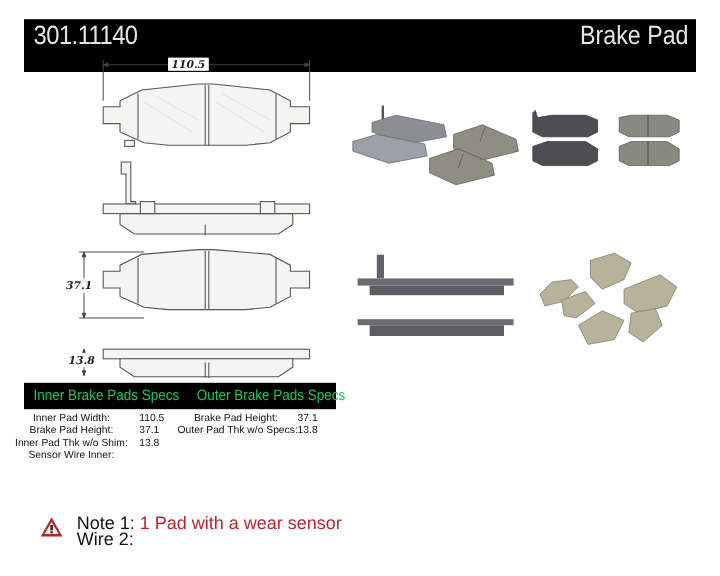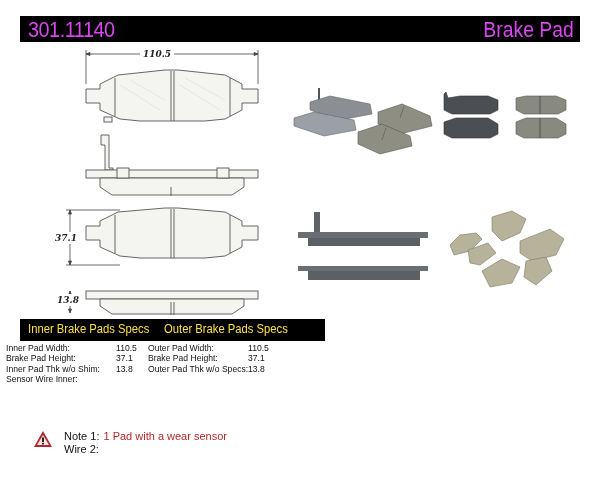--- a/index.html
+++ b/index.html
@@ -1,29 +1,29 @@
 <!DOCTYPE html>
 <html><head>
 <meta charset="utf-8">
 <style>
   html, body { margin:0; padding:0; background:#ffffff; }
   body { width:600px; height:480px; position:relative; overflow:hidden; font-family:"Liberation Sans", sans-serif; }
-  .hdr { position:absolute; left:20px; top:16px; width:560px; height:26px; background:#000; color:#d946ef; }
+  .hdr { position:absolute; left:20px; top:16px; width:560px; height:44px; background:#000; color:#e5e5e5; }
   .hdr .pn { position:absolute; left:8px; top:1px; font-size:22px; font-weight:normal; letter-spacing:-0.5px; transform:scaleX(0.9); transform-origin:left; }
   .hdr .cat { position:absolute; right:6px; top:1px; font-size:22px; transform:scaleX(0.88); transform-origin:right; }
   svg.draw { position:absolute; left:0; top:0; }
   .dim { font-family:"DejaVu Serif", serif; font-style:italic; font-weight:bold; font-size:9px; fill:#222; }
   .photo { position:absolute; }
-  .specbar { position:absolute; left:20px; top:319px; width:305px; height:22px; background:#000; color:#fde047; font-size:12.5px; }
+  .specbar { position:absolute; left:20px; top:319px; width:260px; height:22px; background:#000; color:#22c55e; font-size:12.5px; }
   .specbar span { position:absolute; top:3px; white-space:nowrap; transform:scaleX(0.9); transform-origin:left; }
   .specs { position:absolute; top:343px; font-size:8.6px; color:#111; line-height:10.4px; }
   .specs .row { white-space:nowrap; }
-  .specs .lbl { display:inline-block; text-align:left; }
+  .specs .lbl { display:inline-block; text-align:center; }
   .specs .val { display:inline-block; margin-left:3px; }
-  .notes { position:absolute; left:64px; top:430px; font-size:11px; line-height:13px; color:#111; }
+  .notes { position:absolute; left:64px; top:430px; font-size:15px; line-height:13px; color:#111; }
   .notes .n1 { color:#b3262b; margin-left:4px; }
   .warn { position:absolute; left:33px; top:430px; }
 </style>
 </head>
 <body>
 
 <div class="hdr">
   <span class="pn">301.11140</span>
   <span class="cat">Brake Pad</span>
 </div>
@@ -137,21 +137,20 @@
 </div>
 
 <div class="specs" style="left:6px">
   <div class="row"><span class="lbl" style="width:107px">Inner Pad Width:</span><span class="val">110.5</span></div>
   <div class="row"><span class="lbl" style="width:107px">Brake Pad Height:</span><span class="val">37.1</span></div>
   <div class="row"><span class="lbl" style="width:107px">Inner Pad Thk w/o Shim:</span><span class="val">13.8</span></div>
   <div class="row"><span class="lbl" style="width:107px">Sensor Wire Inner:</span><span class="val"></span></div>
 </div>
 
 <div class="specs" style="left:148px">
-  <div class="row"><span class="lbl" style="width:97px">Outer Pad Width:</span><span class="val">110.5</span></div>
   <div class="row"><span class="lbl" style="width:97px">Brake Pad Height:</span><span class="val">37.1</span></div>
   <div class="row"><span class="lbl" style="width:97px">Outer Pad Thk w/o Specs:</span><span class="val">13.8</span></div>
 </div>
 
 <svg class="warn" width="20" height="18">
   <polygon points="10,1 19,17 1,17" fill="#b3262b"></polygon>
   <polygon points="10,5 16,15 4,15" fill="#f3e5e5"></polygon>
   <rect x="9" y="7.5" width="2" height="4.5" fill="#222"></rect>
   <rect x="9" y="12.8" width="2" height="1.6" fill="#222"></rect>
 </svg>

